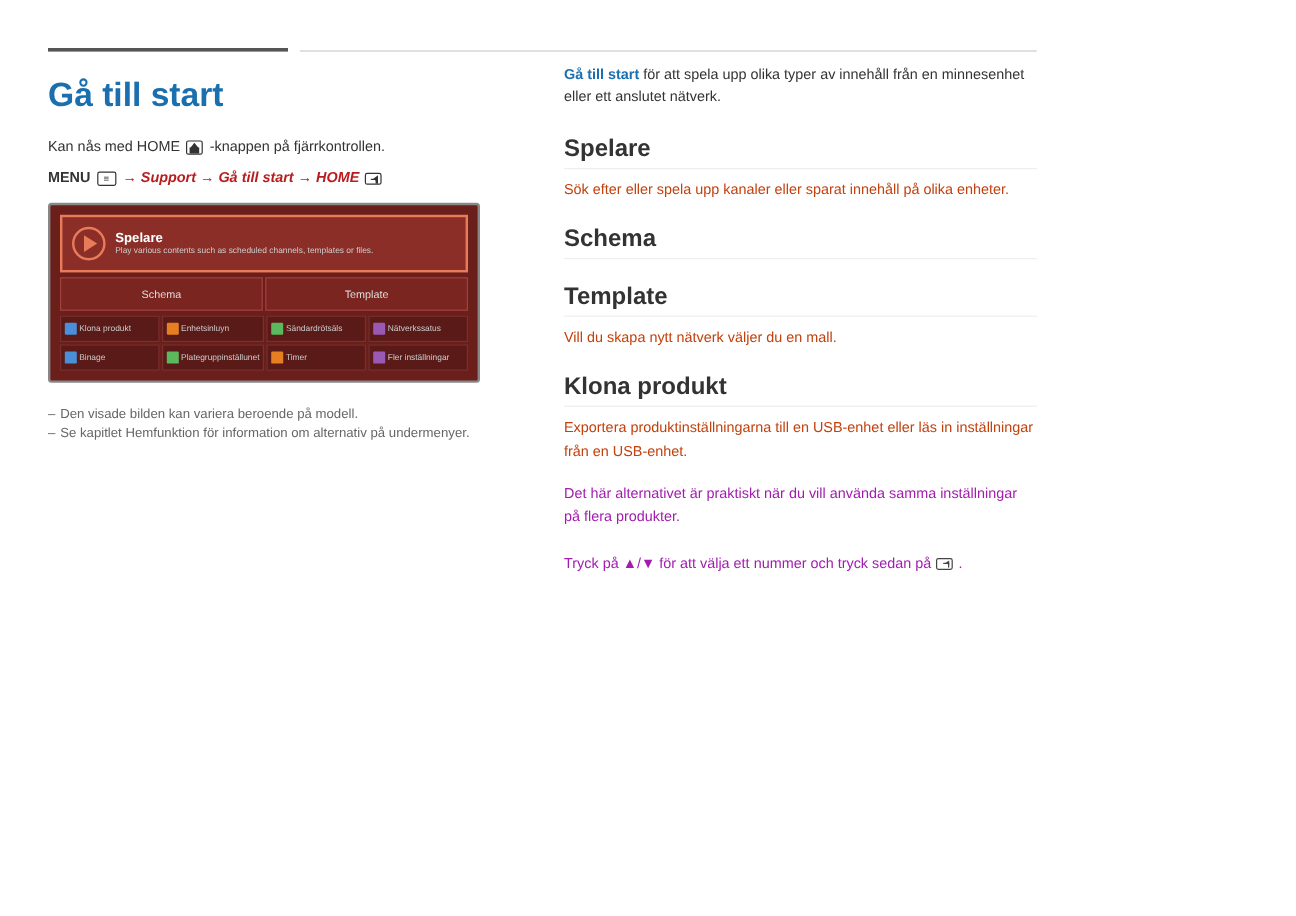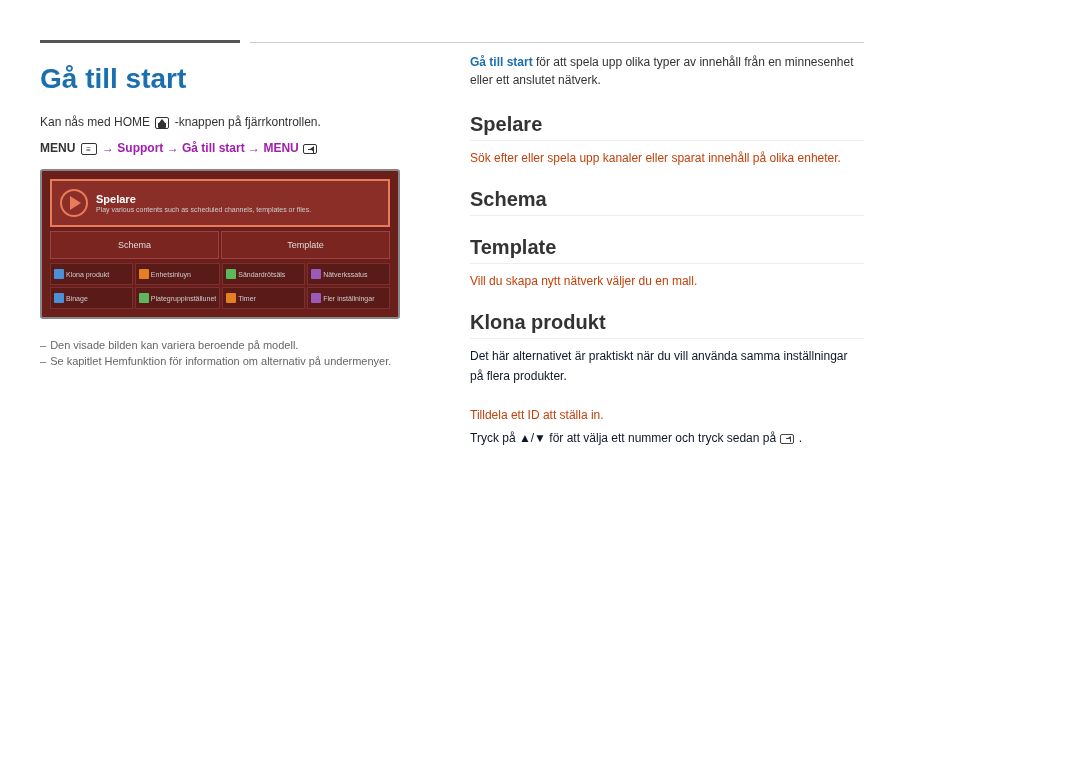--- a/index.html
+++ b/index.html
@@ -72,21 +72,22 @@
     }
 
     .menu-path {
       font-size: 12px;
       color: #333;
       margin-bottom: 14px;
       font-weight: bold;
     }
 
     .menu-path .highlight {
-      color: #a21caf;
+      color: #b91c1c;
+      font-style: italic;
     }
 
     
     .tv-mockup {
       width: 360px;
       background: #6b1f1a;
       border: 2px solid #888;
       border-radius: 3px;
       padding: 8px;
       margin-bottom: 20px;
@@ -235,23 +236,23 @@
     }
 
     .section-desc {
       font-size: 12px;
       color: #c2410c;
       line-height: 1.6;
     }
 
     .section-desc-extra {
       font-size: 12px;
-      color: #0f172a;
+      color: #a21caf;
       line-height: 1.6;
-      margin-top: 4px;
+      margin-top: 16px;
     }
   </style>
 </head>
 <body>
 
 <div class="page-container">
 
   <div class="top-rules">
     <div class="rule-left"></div>
     <div class="rule-right"></div>
@@ -270,21 +271,21 @@
           <span style="position:absolute;bottom:0px;left:2px;width:8px;height:5px;background:#333;border-radius:0 0 1px 1px;"></span>
         </span>
         <span>-knappen på fjärrkontrollen.</span>
       </p>
 
       <p class="menu-path">
         <span>MENU </span>
         <span style="display:inline-block;width:16px;height:12px;border:1.5px solid #333;border-radius:2px;vertical-align:middle;font-size:8px;text-align:center;line-height:12px;font-weight:normal;margin:0 2px;">≡</span>
         <span class="highlight"> → Support → </span>
         <span class="highlight">Gå till start</span>
-        <span class="highlight"> → MENU </span>
+        <span class="highlight"> → HOME </span>
         <span style="display:inline-block;width:14px;height:10px;border:1.5px solid #333;border-radius:2px;vertical-align:middle;position:relative;margin:0 1px;">
           <span style="position:absolute;top:1px;right:2px;width:0;height:0;border-top:3px solid transparent;border-bottom:3px solid transparent;border-right:4px solid #333;"></span>
           <span style="position:absolute;top:4px;right:2px;width:6px;height:1.5px;background:#333;"></span>
           <span style="position:absolute;top:4px;right:2px;width:1.5px;height:4px;background:#333;"></span>
         </span>
       </p>
 
       <div class="tv-mockup">
 
         <div class="tv-spelare">
@@ -367,25 +368,25 @@
         <h2 class="section-title">Schema</h2>
       </div>
 
       <div class="section">
         <h2 class="section-title">Template</h2>
         <p class="section-desc">Vill du skapa nytt nätverk väljer du en mall.</p>
       </div>
 
       <div class="section">
         <h2 class="section-title">Klona produkt</h2>
+        <p class="section-desc">Exportera produktinställningarna till en USB-enhet eller läs in inställningar från en USB-enhet.</p>
         <p class="section-desc-extra">Det här alternativet är praktiskt när du vill använda samma inställningar på flera produkter.</p>
       </div>
 
       <div class="section">
-        <p class="section-desc">Tilldela ett ID att ställa in.</p>
         <p class="section-desc-extra">
           <span>Tryck på ▲/▼ för att välja ett nummer och tryck sedan på</span>
           <span style="display:inline-block;width:14px;height:10px;border:1.5px solid #444;border-radius:2px;vertical-align:middle;position:relative;margin:0 1px;">
             <span style="position:absolute;top:1px;right:2px;width:0;height:0;border-top:2px solid transparent;border-bottom:2px solid transparent;border-right:3px solid #444;"></span>
             <span style="position:absolute;top:3px;right:2px;width:5px;height:1px;background:#444;"></span>
             <span style="position:absolute;top:3px;right:2px;width:1px;height:4px;background:#444;"></span>
           </span>
           <span>.</span>
         </p>
       </div>

